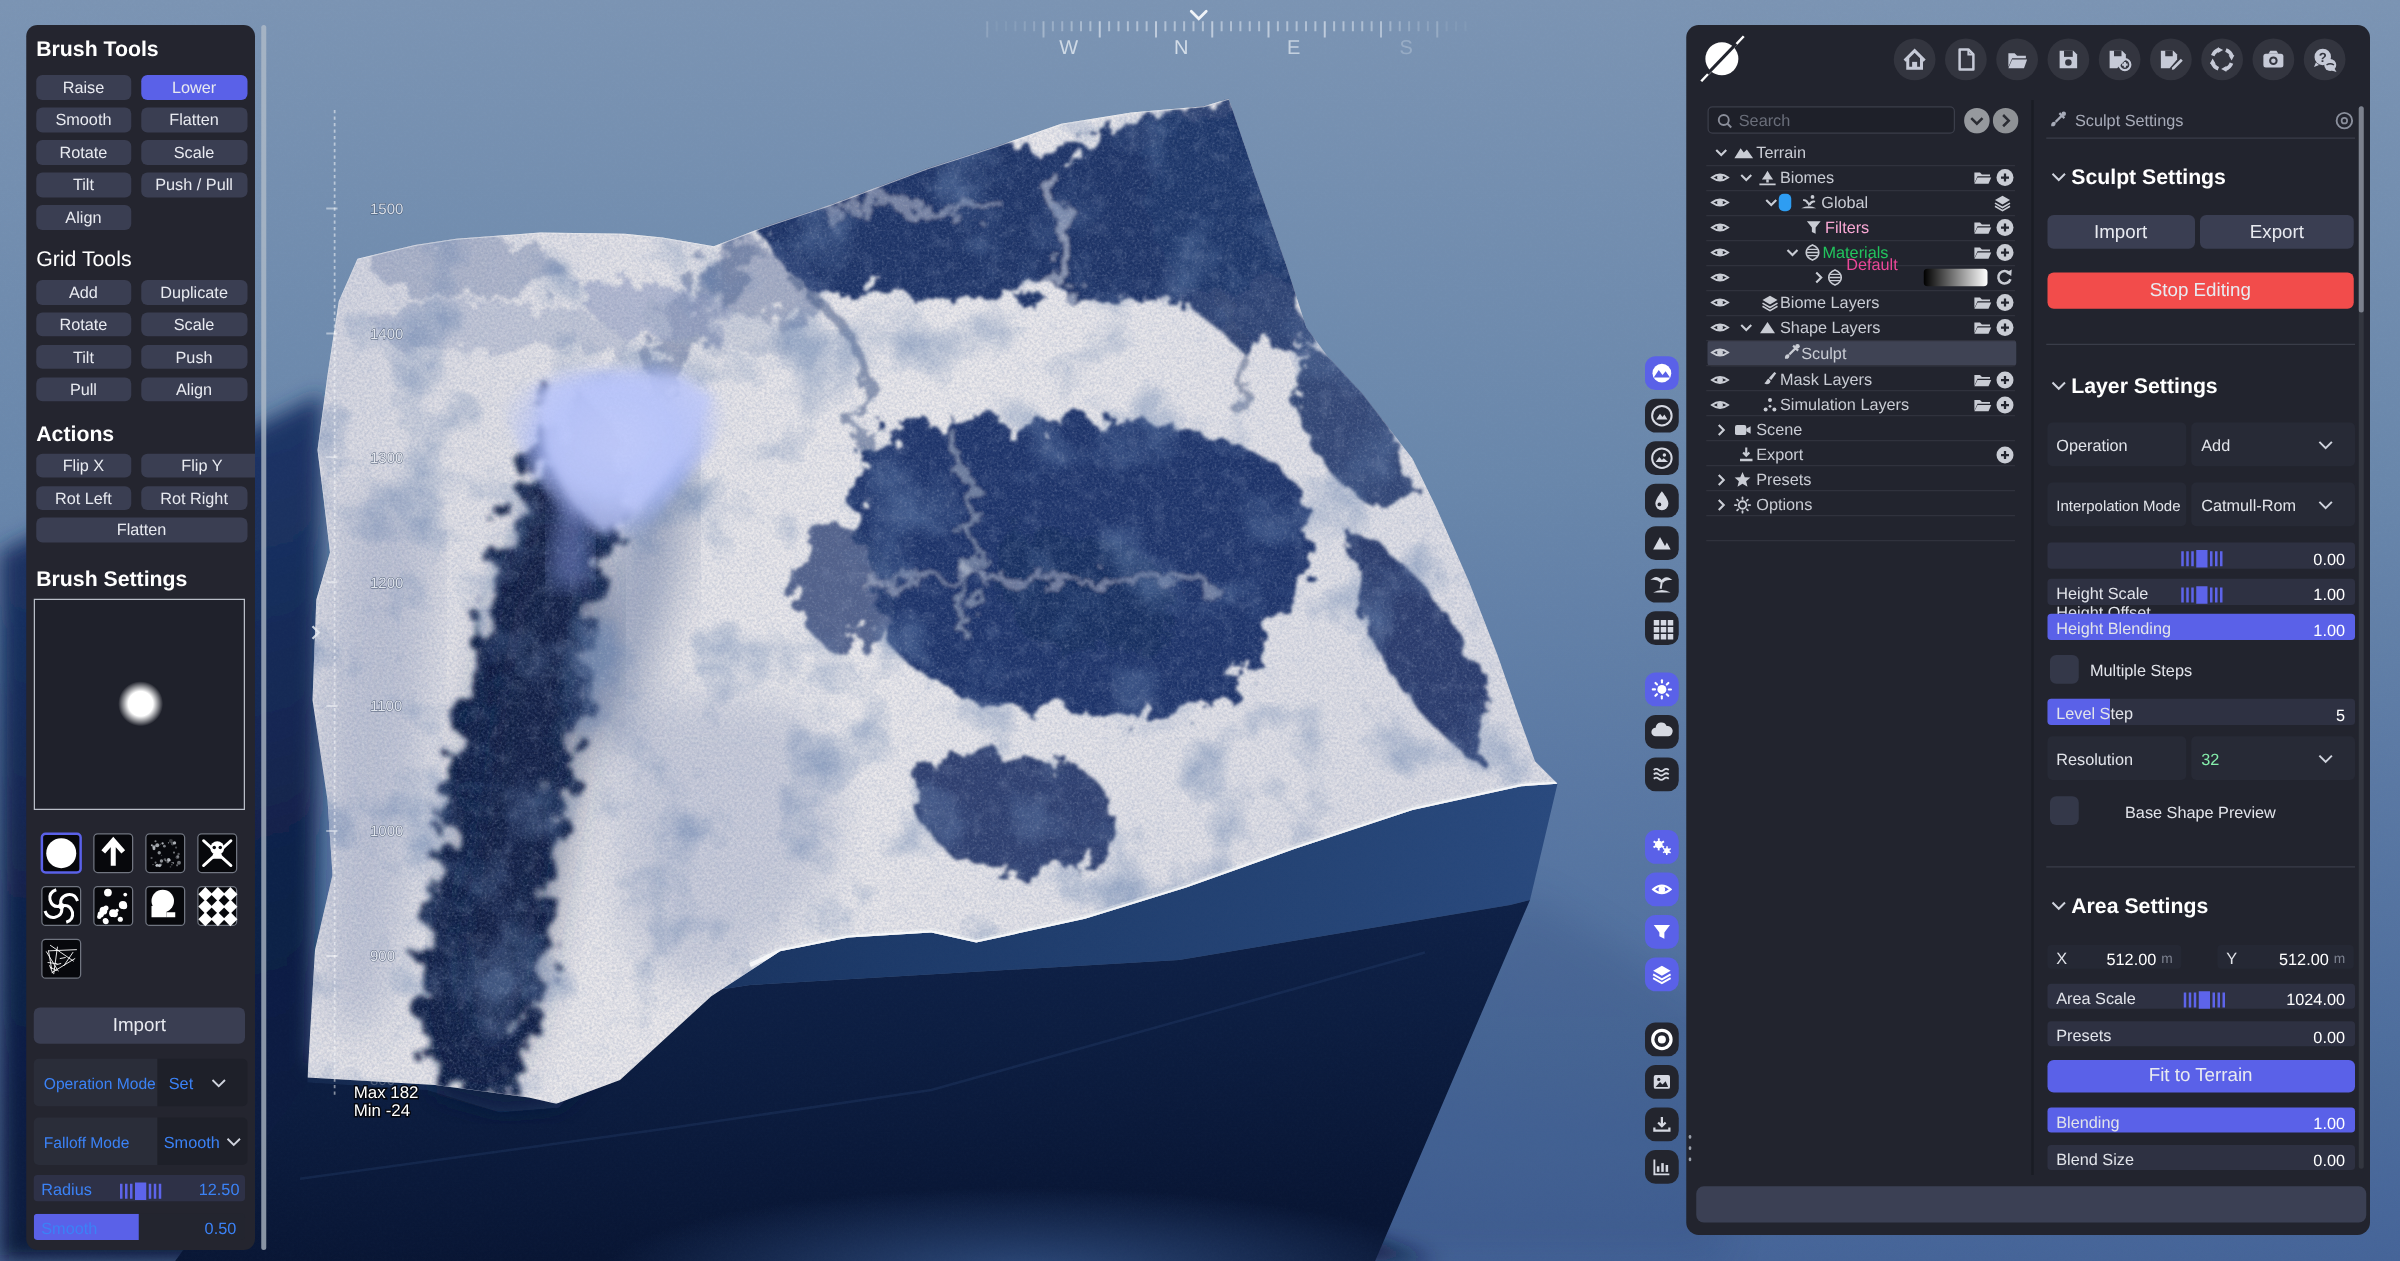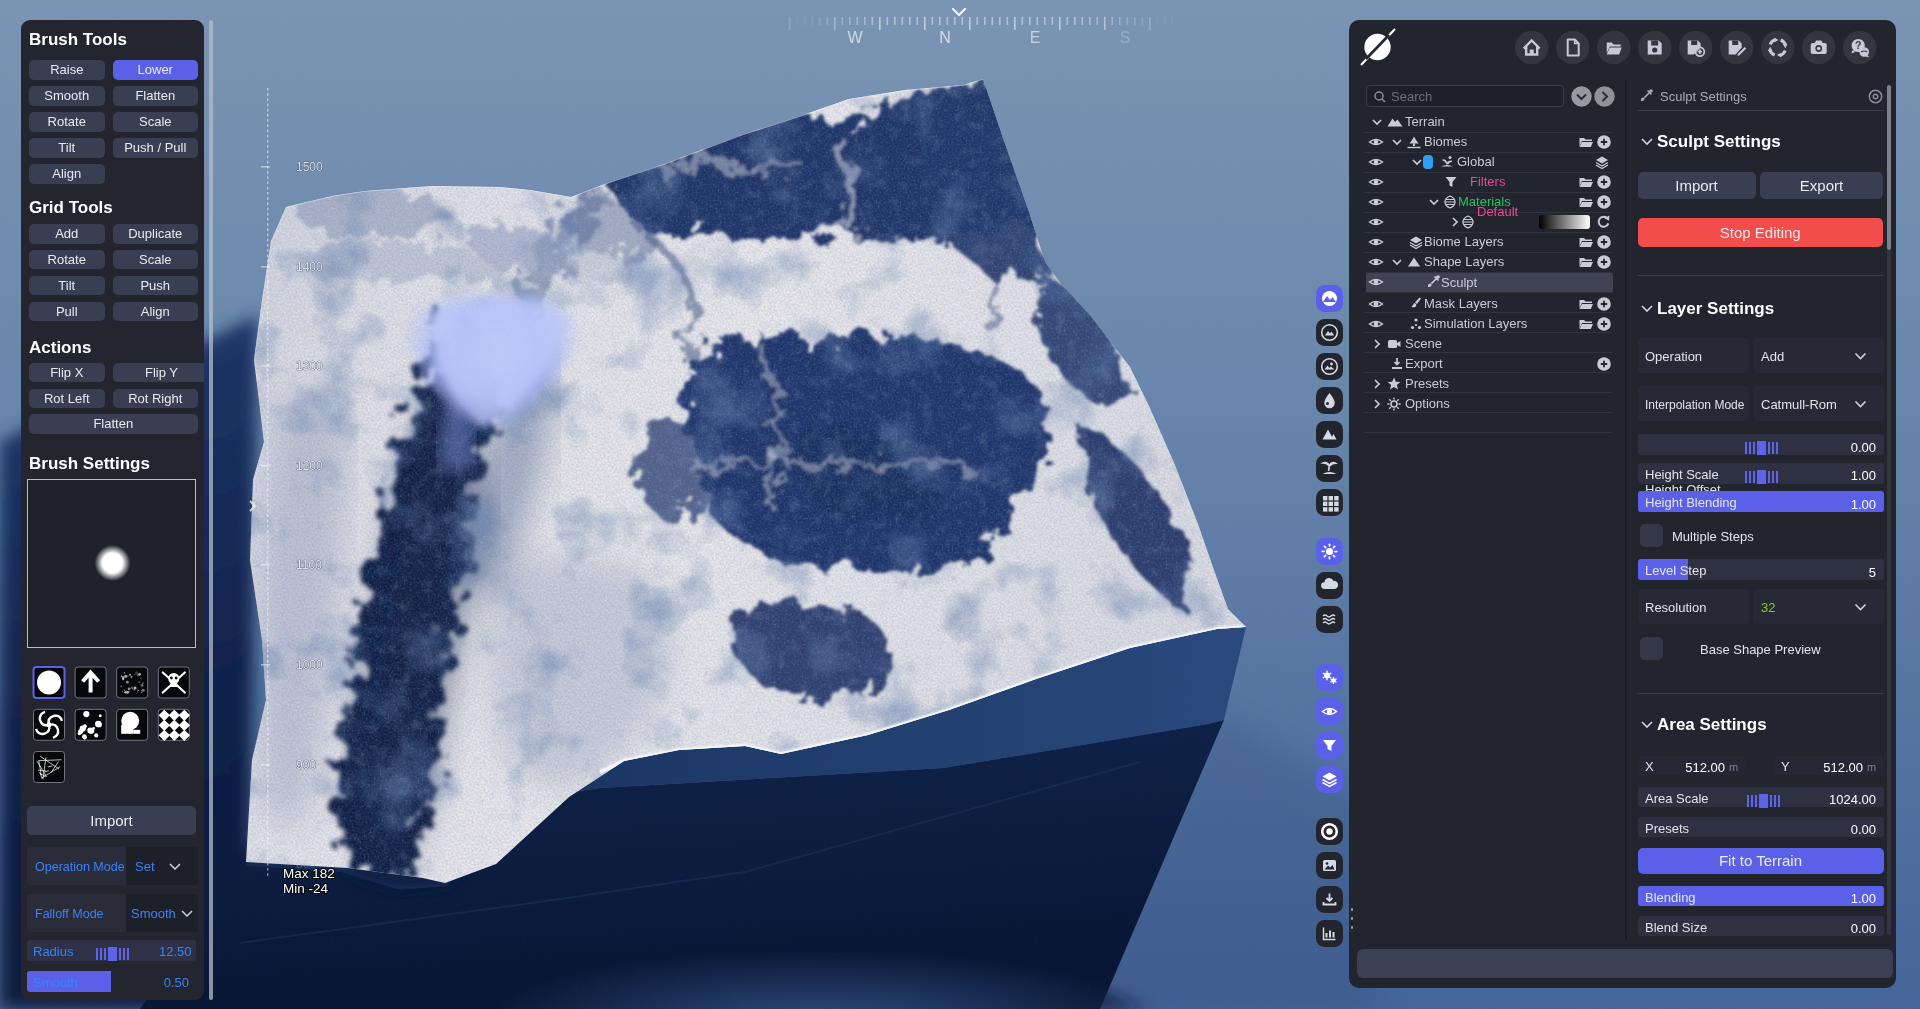--- a/index.html
+++ b/index.html
@@ -381,21 +381,21 @@
     <div class="abs" style="left:8px;top:10px;color:#fff;font-size:17px;font-weight:bold">Brush Tools</div>
     <div class="btn" style="left:8px;top:40.4px;width:75.5px;height:19.5px;line-height:19.5px;background:#3a3e52;font-size:13px">Raise</div>
     <div class="btn" style="left:92px;top:40.4px;width:84.5px;height:19.5px;line-height:19.5px;background:#5a61e8;font-size:13px">Lower</div>
     <div class="btn" style="left:8px;top:66.3px;width:75.5px;height:19.5px;line-height:19.5px;background:#3a3e52;font-size:13px">Smooth</div>
     <div class="btn" style="left:92px;top:66.3px;width:84.5px;height:19.5px;line-height:19.5px;background:#3a3e52;font-size:13px">Flatten</div>
     <div class="btn" style="left:8px;top:92.2px;width:75.5px;height:19.5px;line-height:19.5px;background:#3a3e52;font-size:13px">Rotate</div>
     <div class="btn" style="left:92px;top:92.2px;width:84.5px;height:19.5px;line-height:19.5px;background:#3a3e52;font-size:13px">Scale</div>
     <div class="btn" style="left:8px;top:118.1px;width:75.5px;height:19.5px;line-height:19.5px;background:#3a3e52;font-size:13px">Tilt</div>
     <div class="btn" style="left:92px;top:118.1px;width:84.5px;height:19.5px;line-height:19.5px;background:#3a3e52;font-size:13px">Push / Pull</div>
     <div class="btn" style="left:8px;top:144px;width:75.5px;height:19.5px;line-height:19.5px;background:#3a3e52;font-size:13px">Align</div>
-    <div class="abs" style="left:8px;top:178px;color:#fff;font-size:17px;font-weight:bold">Grid Tools</div>
+    <div class="abs" style="left:8px;top:178px;color:#fff;font-size:17px;font-weight:normal">Grid Tools</div>
     <div class="btn" style="left:8px;top:204px;width:75.5px;height:19.5px;line-height:19.5px;background:#3a3e52;font-size:13px">Add</div>
     <div class="btn" style="left:92px;top:204px;width:84.5px;height:19.5px;line-height:19.5px;background:#3a3e52;font-size:13px">Duplicate</div>
     <div class="btn" style="left:8px;top:229.9px;width:75.5px;height:19.5px;line-height:19.5px;background:#3a3e52;font-size:13px">Rotate</div>
     <div class="btn" style="left:92px;top:229.9px;width:84.5px;height:19.5px;line-height:19.5px;background:#3a3e52;font-size:13px">Scale</div>
     <div class="btn" style="left:8px;top:255.8px;width:75.5px;height:19.5px;line-height:19.5px;background:#3a3e52;font-size:13px">Tilt</div>
     <div class="btn" style="left:92px;top:255.8px;width:84.5px;height:19.5px;line-height:19.5px;background:#3a3e52;font-size:13px">Push</div>
     <div class="btn" style="left:8px;top:281.7px;width:75.5px;height:19.5px;line-height:19.5px;background:#3a3e52;font-size:13px">Pull</div>
     <div class="btn" style="left:92px;top:281.7px;width:84.5px;height:19.5px;line-height:19.5px;background:#3a3e52;font-size:13px">Align</div>
     <div class="abs" style="left:8px;top:318px;color:#fff;font-size:17px;font-weight:bold">Actions</div>
     <div class="btn" style="left:8px;top:342.7px;width:75.5px;height:19.5px;line-height:19.5px;background:#3a3e52;font-size:13px">Flip X</div>
@@ -806,21 +806,21 @@
       <path d="M2,8.5 L8,12 14,8.5 M2,11 L8,14.5 14,11" stroke="#c9ccd4" stroke-width="1.3" fill="none"></path>
     </svg>
     <div class="abs" style="left:16px;top:171.5px;width:247px;height:1px;background:#30323d"></div>
     <svg class="abs" style="left:19px;top:153.5px" width="16" height="16" viewBox="0 0 16 16">
       <path d="M1.5,8 Q8,3.2 14.5,8 Q8,12.8 1.5,8 Z" fill="none" stroke="#c9ccd4" stroke-width="1.5"></path>
       <circle cx="8" cy="8" r="2.3" fill="#c9ccd4"></circle>
     </svg>
     <svg class="abs" style="left:94px;top:153.5px" width="16" height="16" viewBox="0 0 16 16">
       <path d="M2.5,3 L13.5,3 9.5,8 9.5,13 6.5,11.5 6.5,8 Z" fill="#c9ccd4"></path>
     </svg>
-    <div class="lbl" style="left:121px;top:154px;color:#ec4899">Filters</div>
+    <div class="lbl" style="left:111px;top:154px;color:#f9a8d4">Filters</div>
     <svg class="abs" style="left:229px;top:153.5px" width="16" height="16" viewBox="0 0 16 16">
       <path d="M1.5,4 L6,4 7.5,5.5 14,5.5 14,7 4,7 1.5,12.5 Z" fill="#c9ccd4"></path>
       <path d="M4,8 L15,8 12.8,13 1.5,13 Z" fill="#c9ccd4"></path>
     </svg>
     <svg class="abs" style="left:247px;top:153.5px" width="16" height="16" viewBox="0 0 16 16">
       <circle cx="8" cy="8" r="6.8" fill="#c9ccd4"></circle>
       <path d="M8,4.8 L8,11.2 M4.8,8 L11.2,8" stroke="#22242e" stroke-width="1.8"></path>
     </svg>
     <div class="abs" style="left:16px;top:191.5px;width:247px;height:1px;background:#30323d"></div>
     <svg class="abs" style="left:19px;top:173.5px" width="16" height="16" viewBox="0 0 16 16">
@@ -1046,21 +1046,21 @@
     <div class="abs" style="left:291px;top:504px;width:23px;height:23px;background:#343849;border-radius:5px"></div>
     <div class="lbl" style="left:323px;top:509px;font-size:13px;color:#e2e4ea;">Multiple Steps</div>
     <div class="abs" style="left:288.5px;top:539px;width:246px;height:21px;background:#2e3142;border-radius:3px">
       <div class="abs" style="left:0;top:0;width:50px;height:21px;background:#5a61e8;border-radius:3px 0 0 3px"></div>
     </div>
     <div class="lbl" style="left:296px;top:543px;font-size:13px;color:#e2e4ea;">Level Step</div>
     <div class="lbl" style="left:457px;top:544.5px;width:70px;text-align:right;font-size:13px;color:#fff">5</div>
     <div class="abs" style="left:288.5px;top:569px;width:111px;height:35px;background:#272a36;border-radius:4px"></div>
     <div class="abs" style="left:403.5px;top:569px;width:131px;height:35px;background:#272a36;border-radius:4px"></div>
     <div class="lbl" style="left:296px;top:580px;font-size:13px;color:#e2e4ea;">Resolution</div>
-    <div class="lbl" style="left:412px;top:580px;font-size:13px;color:#84cc16;">32</div>
+    <div class="lbl" style="left:412px;top:580px;font-size:13px;color:#86efac;">32</div>
     <svg class="abs" style="left:505px;top:583px" width="13" height="9" viewBox="0 0 13 9">
       <path d="M1.5,1.5 L6.5,6.5 11.5,1.5" stroke="#cfd3dd" stroke-width="1.6" fill="none"></path>
     </svg>
     <div class="abs" style="left:291px;top:617px;width:23px;height:23px;background:#343849;border-radius:5px"></div>
     <div class="lbl" style="left:323px;top:622px;font-size:13px;color:#e2e4ea;margin-left:28px;">Base Shape Preview</div>
     <div class="abs" style="left:288px;top:672.5px;width:247px;height:1px;background:#3a3d49"></div>
     <svg class="abs" style="left:292px;top:700px" width="12" height="9" viewBox="0 0 12 9">
       <path d="M1,2 L6,7 11,2" stroke="#cfd3dd" stroke-width="1.6" fill="none"></path>
     </svg>
     <div class="lbl" style="left:308px;top:695px;font-size:17px;color:#fff;font-weight:bold">Area Settings</div>

